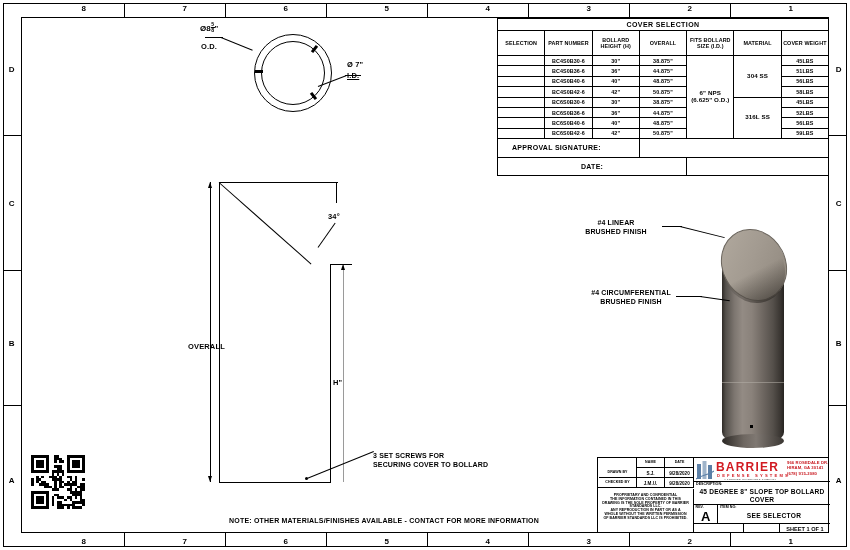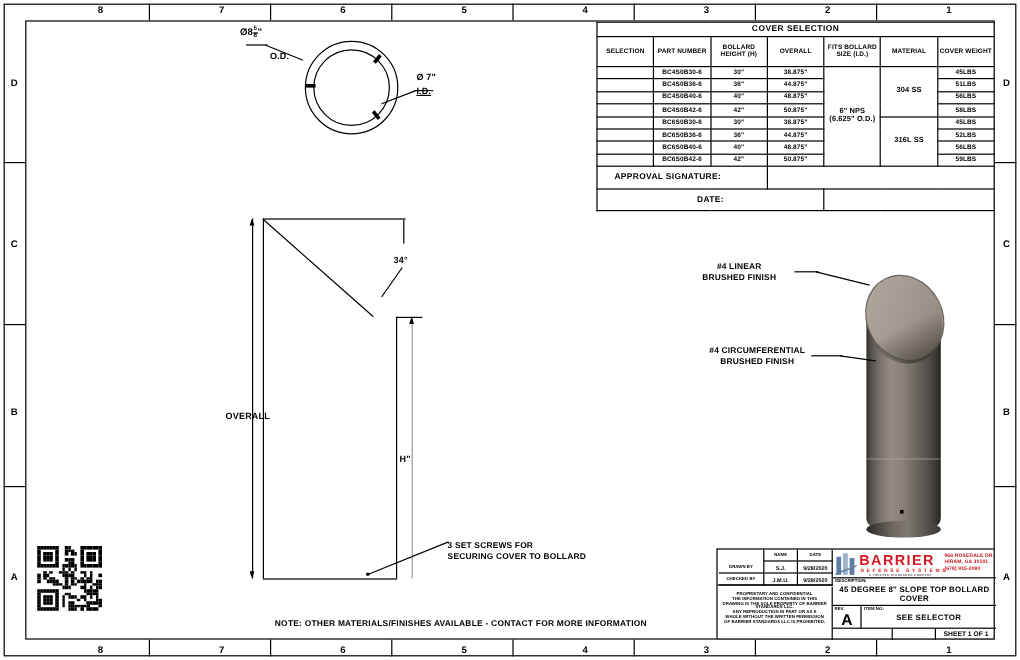--- a/index.html
+++ b/index.html
@@ -168,21 +168,21 @@
 
     <div class="screw" style="left:255px;top:70px;width:8px;height:3px;"></div>
     <div class="screw" style="left:313px;top:45px;width:3px;height:8px;transform:rotate(38deg);"></div>
     <div class="screw" style="left:312px;top:92px;width:3px;height:8px;transform:rotate(-38deg);"></div>
 
     <div class="ln h" style="left:221px;top:37px;width:34px;transform:rotate(22deg);transform-origin:left center;"></div>
     <div class="ln h" style="left:205px;top:37px;width:18px;"></div>
     <div style="position:absolute;left:200px;top:22px;font-size:8px;font-weight:bold;">
       <span>Ø</span><span>8</span><span class="frac"><b>5</b><s>8</s></span><span>"</span>
     </div>
-    <div class="lbl" style="left:201px;top:42px;font-size:7.5px;margin-left:24px;">O.D.</div>
+    <div class="lbl" style="left:201px;top:42px;font-size:7.5px;">O.D.</div>
 
     <div class="ln h" style="left:318px;top:86px;width:30px;transform:rotate(-21deg);transform-origin:left center;"></div>
     <div class="ln h" style="left:345px;top:75px;width:16px;"></div>
     <div class="lbl" style="left:347px;top:60px;font-size:7.5px;">Ø 7"</div>
     <div class="lbl" style="left:347px;top:71px;font-size:7.5px;text-decoration:underline;">I.D.</div>
   </div>
 
   <div>
 
     <div class="ln h" style="left:219px;top:182px;width:119px;"></div>

